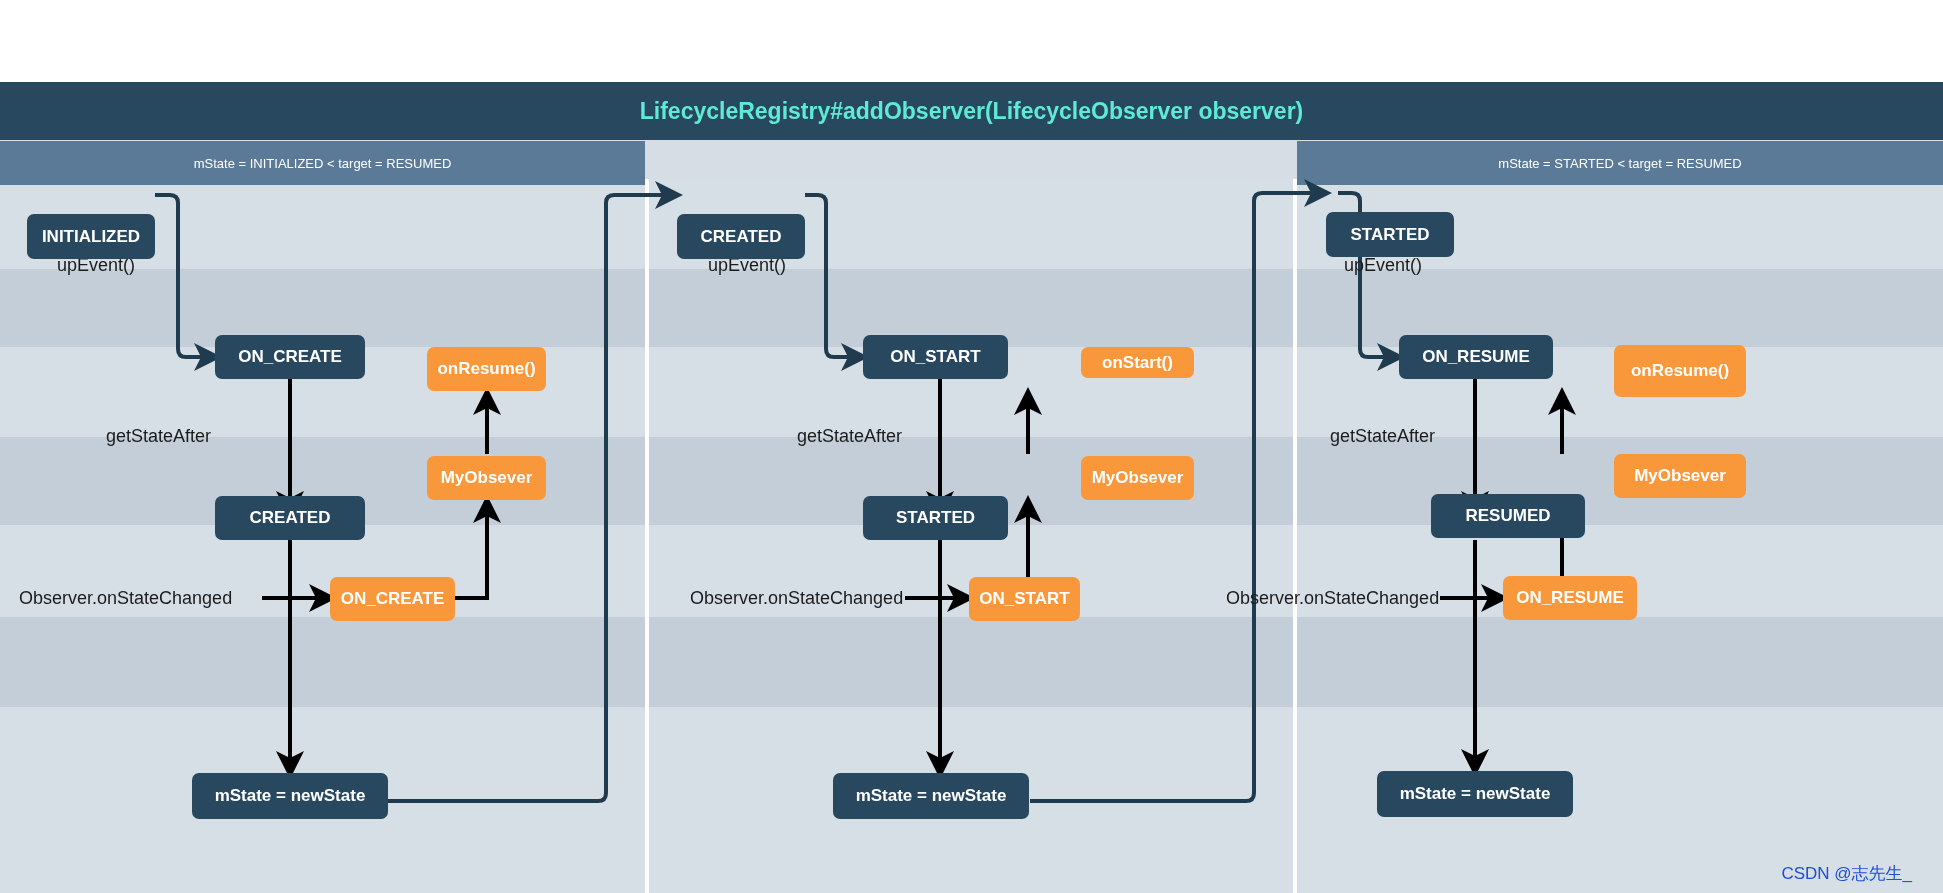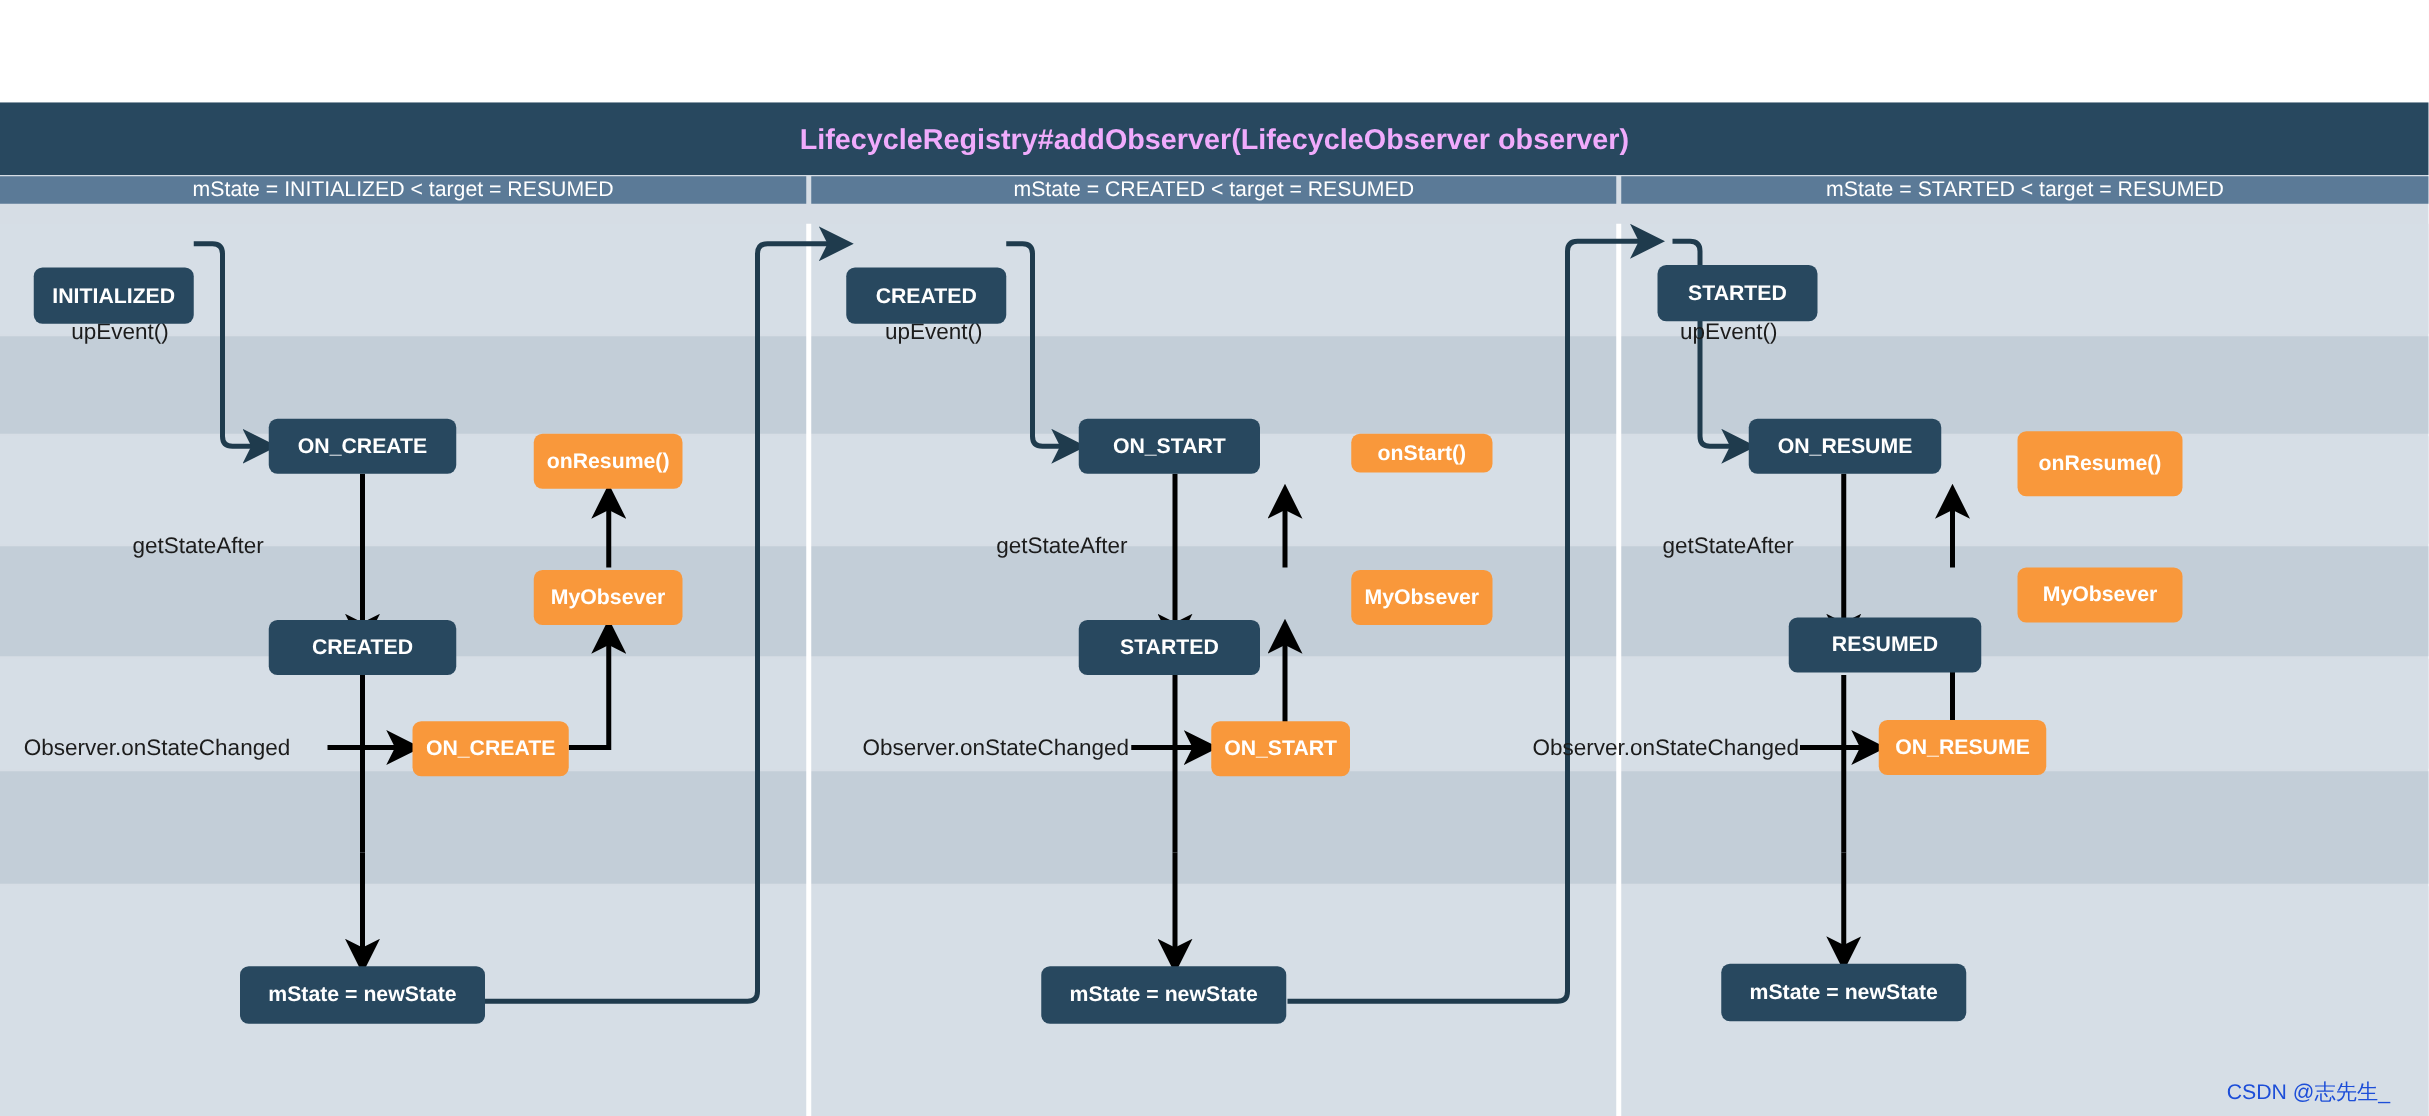--- a/index.html
+++ b/index.html
@@ -35,36 +35,36 @@
     height:811px;
     background:#d6dde5;
   }
 
   
   #bigheader{
     position:absolute;
     left:0; top:0;
     width:1943px; height:58px;
     background:#28485f;
-    color:#f0abfc;
+    color:#5eead4;
     font-size:23px;
     font-weight:bold;
     display:flex;
     align-items:center;
     justify-content:center;
   }
 
   
   .colhead{
     position:absolute;
     top:59px;
-    height:22px;
+    height:44px;
     background:#5b7a97;
     color:#ffffff;
-    font-size:17px;
+    font-size:13px;
     display:flex;
     align-items:center;
     justify-content:center;
     box-sizing:border-box;
   }
 
   
   .band{
     position:absolute;
     left:0;
@@ -143,21 +143,20 @@
     <div class="band alt" style="top:187px; height:78px;"></div>
     <div class="band" style="top:267px; height:86px;"></div>
     <div class="band alt" style="top:355px; height:88px;"></div>
     <div class="band" style="top:445px; height:88px;"></div>
     <div class="band alt" style="top:535px; height:90px;"></div>
     <div class="band" style="top:627px; height:184px;"></div>
 
     <div id="bigheader">LifecycleRegistry#addObserver(LifecycleObserver observer)</div>
 
     <div class="colhead" style="left:0px;    width:645px;">mState = INITIALIZED &lt; target = RESUMED</div>
-    <div class="colhead" style="left:649px;  width:644px;">mState = CREATED &lt; target = RESUMED</div>
     <div class="colhead" style="left:1297px; width:646px;">mState = STARTED &lt; target = RESUMED</div>
 
     <div class="vsep" style="left:645px;"></div>
     <div class="vsep" style="left:1293px;"></div>
 
     <svg class="conn" viewBox="0 0 1943 811">
       <defs>
         <marker id="ab" viewBox="0 0 12 12" refX="9" refY="6" markerWidth="7" markerHeight="7" orient="auto-start-reverse">
           <path d="M0,0 L12,6 L0,12 L3,6 z" fill="#000000"></path>
         </marker>

